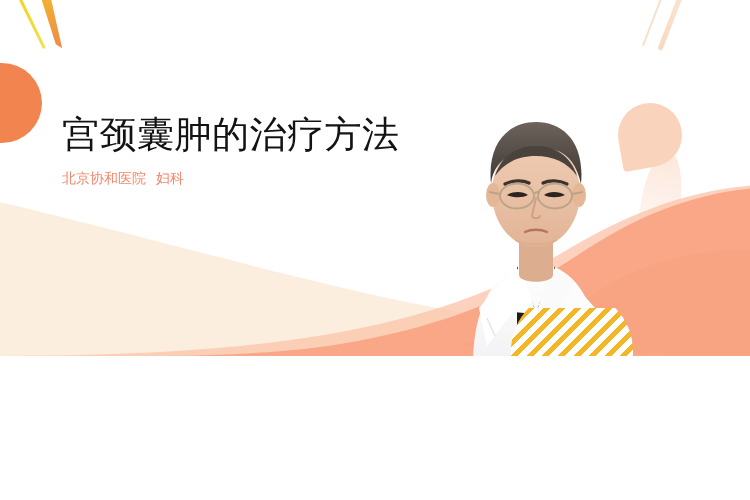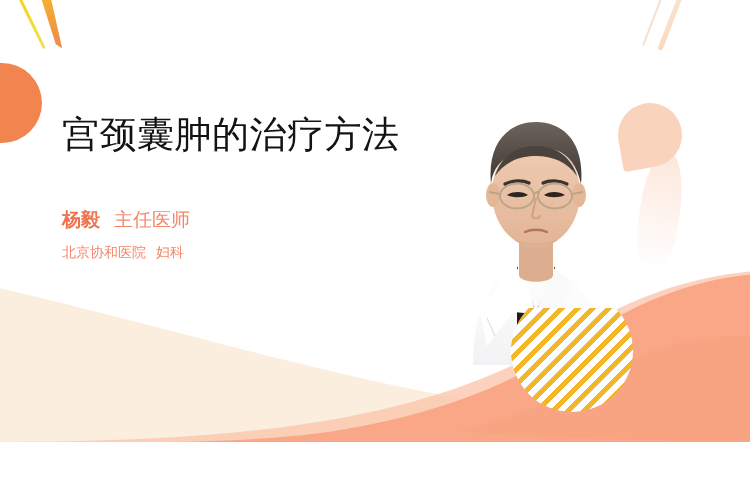--- a/index.html
+++ b/index.html
@@ -3,21 +3,21 @@
 <meta charset="utf-8">
 <style>
   html, body {
     margin: 0;
     padding: 0;
     background: #ffffff;
   }
   #card {
     position: relative;
     width: 750px;
-    height: 442px;
+    height: 356px;
     overflow: hidden;
     background: #ffffff;
     font-family: "DejaVu Sans", "Liberation Sans", sans-serif;
   }
 
   
   .deco { position: absolute; pointer-events: none; }
 
   
   #circle-left {
@@ -285,22 +285,19 @@
         </g>
       </svg>
     </div>
 
     <div id="stripe-disc"></div>
   </div>
 
   <div id="text-block">
     <h1 id="title">宫颈囊肿的治疗方法</h1>
 
-    <div id="doctor-line">
-      <span id="doctor-name">杨毅</span><span id="doctor-title">主任医师</span>
-    </div>
 
     <div id="hospital-line">
       <span>北京协和医院</span><span id="department">妇科</span>
     </div>
   </div>
 
 </div>
 
 </body></html>

